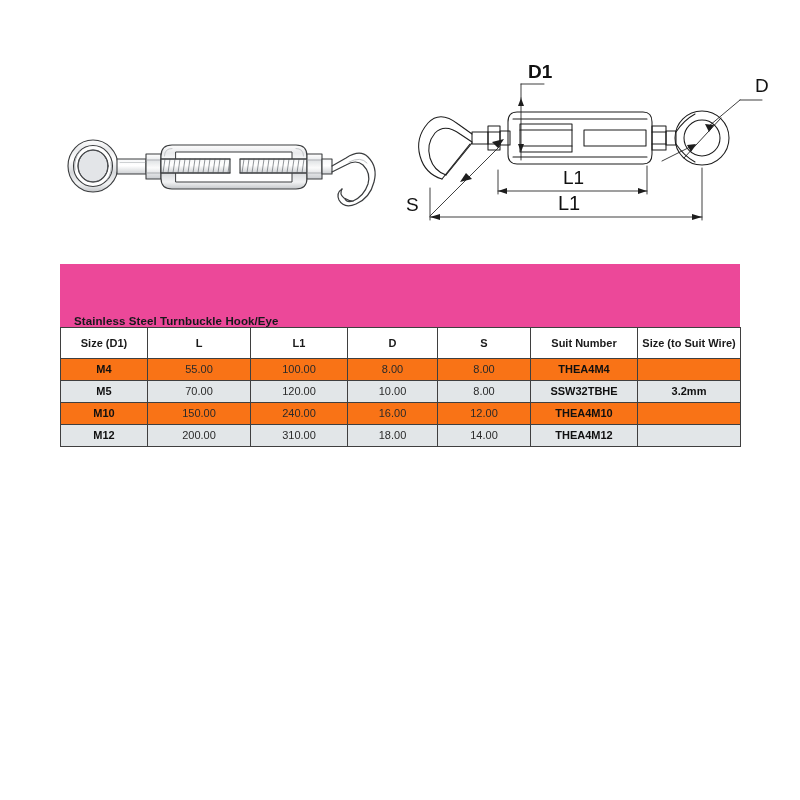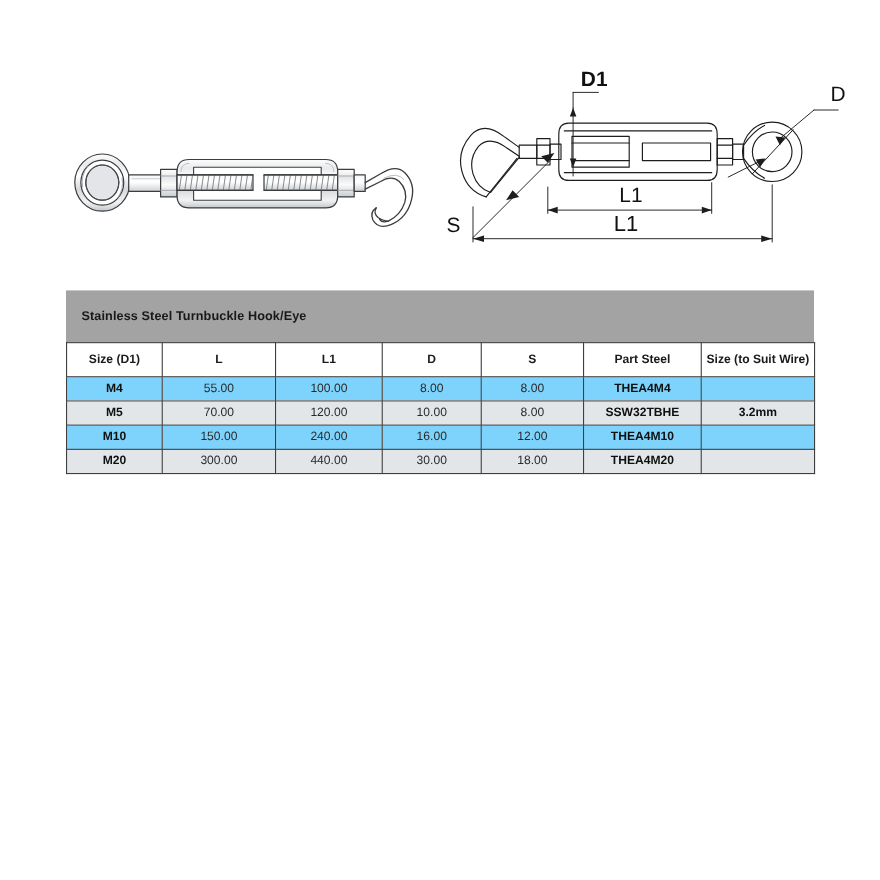--- a/index.html
+++ b/index.html
@@ -35,24 +35,24 @@
   }
 
   
   #spec-table-wrap {
     position: absolute;
     left: 60px;
     top: 264px;
     width: 680px;
   }
   .tbl-title-bar {
-    height: 47px;
-    background: #a3a3a3;
+    height: 63px;
+    background: #ec4899;
     display: flex;
-    align-items: center;
+    align-items: flex-end;
     box-sizing: border-box;
     padding-left: 14px;
   }
   .tbl-title-bar .tbl-title {
     font-size: 11.5px;
     font-weight: bold;
     color: #17191b;
     letter-spacing: 0.1px;
   }
   table.spec {
@@ -80,21 +80,21 @@
     background: #ffffff;
     border-radius: 10px;
   }
   tr.units-row td {
     height: 23px;
     line-height: 23px;
     color: #5c6266;
     background: #e2e6e8;
   }
   tr.shade td { background: #e2e6e8; }
-  tr.plain td { background: #7dd3fc; }
+  tr.plain td { background: #f97316; }
   td.c-size,
   td.c-part,
   td.c-wire { font-weight: bold; color: #101010; }
   td.c-num { color: #2a2a2a; margin-top: 36px; }
 
   
   col.w-size { width: 87px; }
   col.w-l    { width: 103px; }
   col.w-l1   { width: 97px; }
   col.w-d    { width: 90px; }
@@ -335,21 +335,21 @@
         <col class="w-part">
         <col class="w-wire">
     </colgroup>
     <thead>
       <tr>
         <th>Size (D1)</th>
         <th>L</th>
         <th>L1</th>
         <th>D</th>
         <th>S</th>
-        <th>Part Steel</th>
+        <th>Suit Number</th>
         <th>Size (to Suit Wire)</th>
       </tr>
     </thead>
     <tbody>
 
       <tr class="plain">
         <td class="c-size">M4</td>
         <td class="c-num">55.00</td>
         <td class="c-num">100.00</td>
         <td class="c-num">8.00</td>
@@ -369,23 +369,23 @@
       <tr class="plain">
         <td class="c-size">M10</td>
         <td class="c-num">150.00</td>
         <td class="c-num">240.00</td>
         <td class="c-num">16.00</td>
         <td class="c-num">12.00</td>
         <td class="c-part">THEA4M10</td>
         <td class="c-wire"></td>
       </tr>
       <tr class="shade">
-        <td class="c-size">M20</td>
-        <td class="c-num">300.00</td>
-        <td class="c-num">440.00</td>
-        <td class="c-num">30.00</td>
+        <td class="c-size">M12</td>
+        <td class="c-num">200.00</td>
+        <td class="c-num">310.00</td>
         <td class="c-num">18.00</td>
-        <td class="c-part">THEA4M20</td>
+        <td class="c-num">14.00</td>
+        <td class="c-part">THEA4M12</td>
         <td class="c-wire"></td>
       </tr>
     </tbody>
   </table>
 </div>
 
 </body></html>

